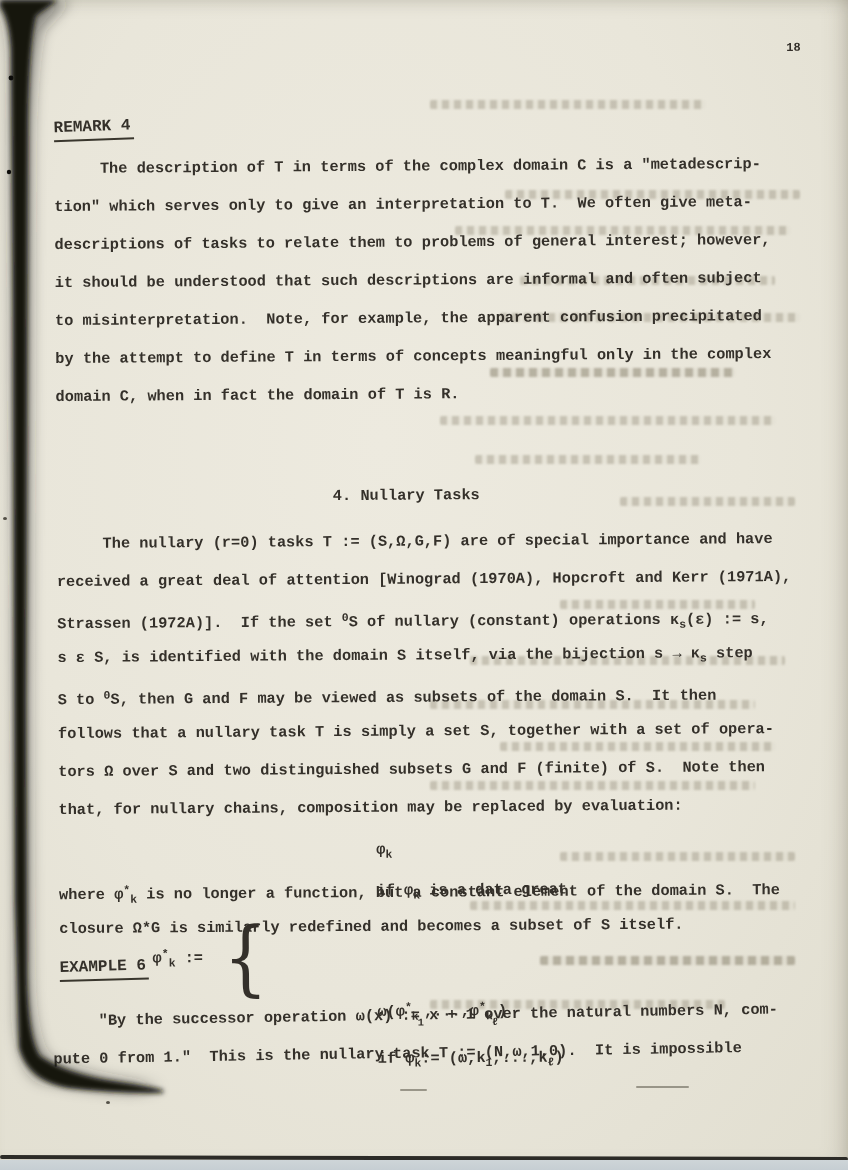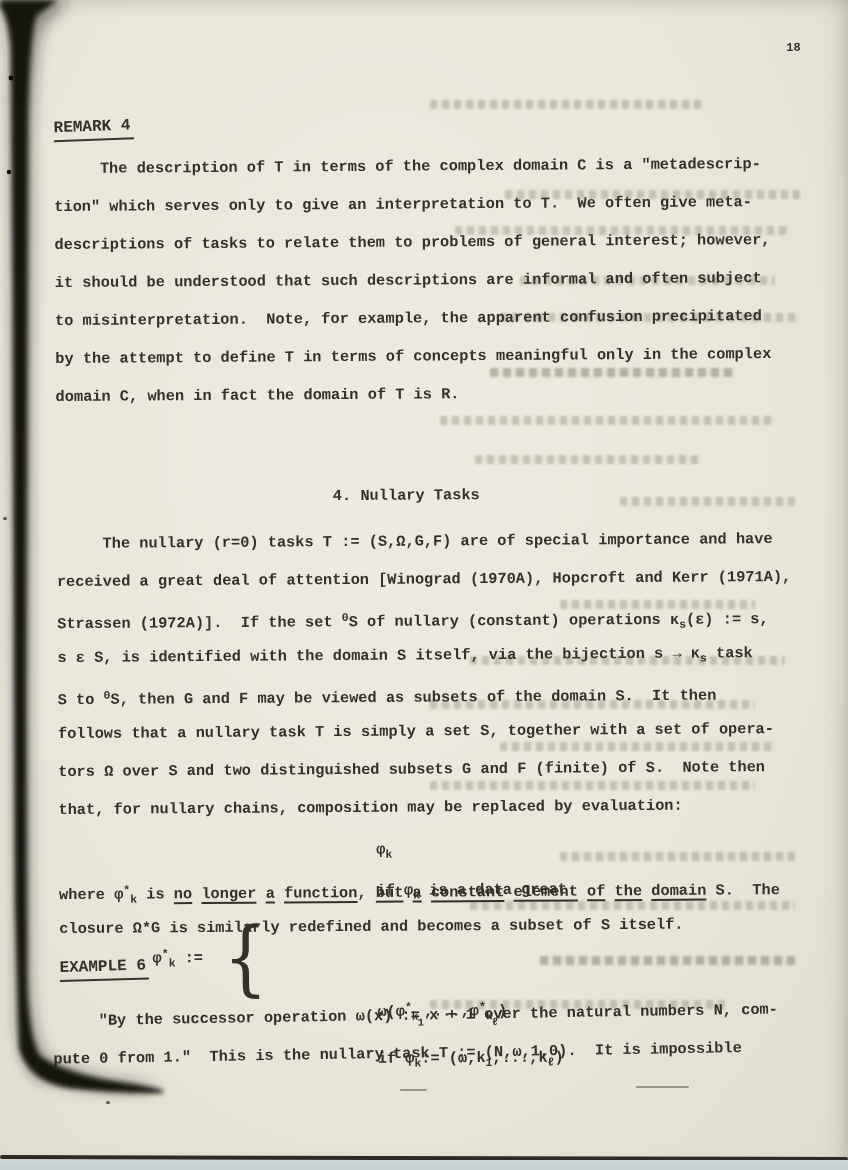--- a/index.html
+++ b/index.html
@@ -37,21 +37,21 @@
   .para { position: absolute; }
   .p1 { left: 57px; top: 150px; }
   .section-h { position: absolute; left: 57px; top: 489px; width: 700px; text-align: center; }
   .p2 { left: 57px; top: 525px; }
   .p3 { left: 57px; top: 872px; }
   .p4 { left: 50px; top: 999px; transform: rotate(-0.55deg); }
 
   .seg-sup  { vertical-align: 0.45em;  font-size: 0.75em; }
   .seg-sub  { vertical-align: -0.35em; font-size: 0.75em; }
   .seg-sub2 { vertical-align: -0.95em; font-size: 0.68em; margin-left: -1px; }
-  .seg-u    { text-decoration: underline; text-decoration-thickness: 1.6px; text-underline-offset: 4px; text-align: right; }
+  .seg-u    { text-decoration-thickness: 1.6px; text-underline-offset: 4px; text-align: right; }
 
   .formula { position: absolute; left: 150px; top: 798px; display: flex; align-items: center; }
   .f-lhs   { margin-right: 16px; text-align: center; }
   .f-brace { font-family: "DejaVu Serif", serif; font-weight: normal; font-size: 82px;
              line-height: 76px; transform: scaleX(0.85); margin-right: 14px; color: #34302a; }
   .f-rows  { display: flex; flex-direction: column; gap: 4px; }
   .f-row   { line-height: 36px; white-space: pre; }
   .f-expr  { display: inline-block; width: 208px; }
 
   
@@ -106,21 +106,21 @@
         <div class="line">to misinterpretation.  Note, for example, the apparent confusion precipitated</div>
         <div class="line">by the attempt to define T in terms of concepts meaningful only in the complex</div>
         <div class="line">domain C, when in fact the domain of T is R.</div>
       </div>
 
     <div class="section-h">4.  Nullary Tasks</div>
     <div class="para p2">
         <div class="line">     The nullary (r=0) tasks T := (S,Ω,G,F) are of special importance and have</div>
         <div class="line">received a great deal of attention [Winograd (1970A), Hopcroft and Kerr (1971A),</div>
         <div class="line"><span>Strassen (1972A)].  If the set </span><span class="seg-sup">0</span><span>S of nullary (constant) operations κ</span><span class="seg-sub">s</span><span>(ε) := s,</span></div>
-        <div class="line"><span>s ε S, is identified with the domain S itself, via the bijection s → κ</span><span class="seg-sub">s</span><span> task</span></div>
+        <div class="line"><span>s ε S, is identified with the domain S itself, via the bijection s → κ</span><span class="seg-sub">s</span><span> step</span></div>
         <div class="line"><span>S to </span><span class="seg-sup">0</span><span>S, then G and F may be viewed as subsets of the domain S.  It then</span></div>
         <div class="line">follows that a nullary task T is simply a set S, together with a set of opera-</div>
         <div class="line">tors Ω over S and two distinguished subsets G and F (finite) of S.  Note then</div>
         <div class="line">that, for nullary chains, composition may be replaced by evaluation:</div>
       </div>
 
     <div class="formula">
       <span class="f-lhs"><span>φ</span><span class="seg-sup">*</span><span class="seg-sub">k</span><span> :=</span></span>
       <span class="f-brace">{</span>
       <div class="f-rows">

